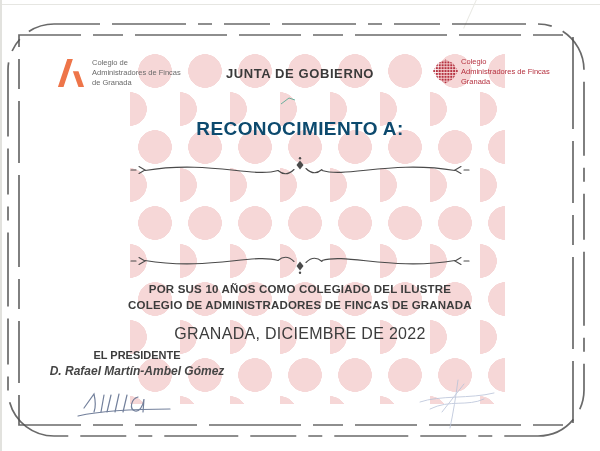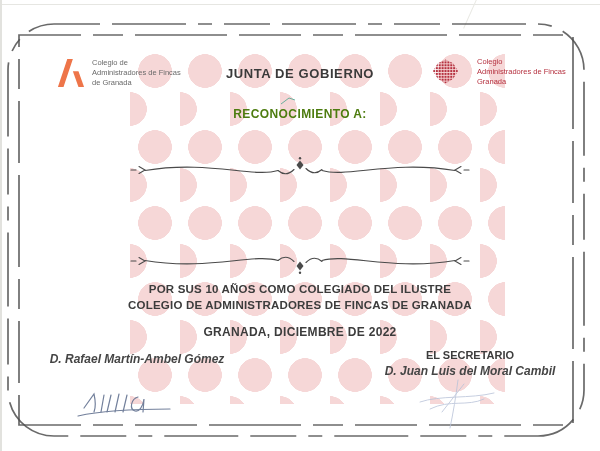--- a/index.html
+++ b/index.html
@@ -25,35 +25,35 @@
   }
 
   .frame{position:absolute;left:0;top:0;z-index:2;}
   .content{position:absolute;inset:0;z-index:3;}
 
   .abs{position:absolute;}
   .center{left:0;width:100%;text-align:center;}
 
   .logo-left{left:57px;top:57px;display:flex;align-items:center;gap:7px;}
   .logo-left .txt{font-size:7.5px;line-height:1.3;color:#6a6a6a;}
-  .logo-right{left:433px;top:57px;display:flex;align-items:center;gap:19px;}
+  .logo-right{left:433px;top:57px;display:flex;align-items:center;gap:3px;}
   .logo-right .txt{font-size:7.5px;line-height:1.3;color:#b5313f;}
 
   .hdr-title{top:66px;font-size:13px;font-weight:bold;letter-spacing:.6px;color:#3a3a3a;}
 
   .otorga{top:104px;font-size:11.5px;font-weight:600;letter-spacing:.4px;}
-  .recon{top:107px;font-size:12px;font-weight:800;letter-spacing:.4px;color:#4d7c0f;}
+  .recon{top:118px;font-size:19px;font-weight:800;letter-spacing:.4px;color:#0c4a6e;}
 
   .divider{left:128px;top:157px;width:344px;height:26px;}
   .divider.flip{top:248px;transform:scaleY(-1);}
 
   .big-name{top:186px;font-size:33px;font-weight:bold;letter-spacing:-0.5px;color:#2e2e2e;}
 
   .body-lines{top:281px;font-size:11.5px;font-weight:bold;line-height:16px;letter-spacing:.2px;color:#3c3c3c;}
-  .date-line{top:325px;font-size:12px;font-weight:bold;letter-spacing:.3px;color:#3c3c3c;}
+  .date-line{top:325px;font-size:16px;font-weight:normal;letter-spacing:.3px;color:#3c3c3c;}
 
   .signer{top:349px;width:230px;text-align:center;}
   .signer .role{font-size:11px;font-weight:bold;color:#3c3c3c;}
   .signer .name{font-size:12px;font-weight:600;margin-top:3px;color:#454545;font-style:italic;}
   .signer.left{left:22px;}
   .signer.right{left:355px;}
 
   .sig{position:absolute;}
   .sig.left{left:70px;top:386px;}
   .sig.right{left:412px;top:378px;}
@@ -145,25 +145,22 @@
     </svg>
 
     <div class="abs center body-lines">
       <div>POR SUS 10 AÑOS COMO COLEGIADO DEL ILUSTRE</div>
       <div>COLEGIO DE ADMINISTRADORES DE FINCAS DE GRANADA</div>
     </div>
 
     <div class="abs center date-line">GRANADA, DICIEMBRE DE 2022</div>
 
     <div class="abs signer left">
+      <div class="role">EL PRESIDENTE</div>
       <div class="name">D. Rafael Martín-Ambel Gómez</div>
-    </div>
-    <div class="abs signer right">
-      <div class="role">EL SECRETARIO</div>
-      <div class="name">D. Juan Luis del Moral Cambil</div>
     </div>
 
     <svg class="sig left" width="110" height="42" viewBox="0 0 110 42">
       <g fill="none" stroke="#5a6a8a" stroke-width="1.2" stroke-linecap="round" opacity="0.85">
         <path d="M14,22 l10,-14 c2,9 2,13 0,18"></path>
         <path d="M34,9 l-3,17"></path>
         <path d="M41,9 l-4,17"></path>
         <path d="M49,8 l-4,18"></path>
         <path d="M57,9 l-4,17"></path>
         <path d="M68,11 c-7,2 -9,12 -3,14 c4,1 8,-4 9,-12 l-1,13"></path>

